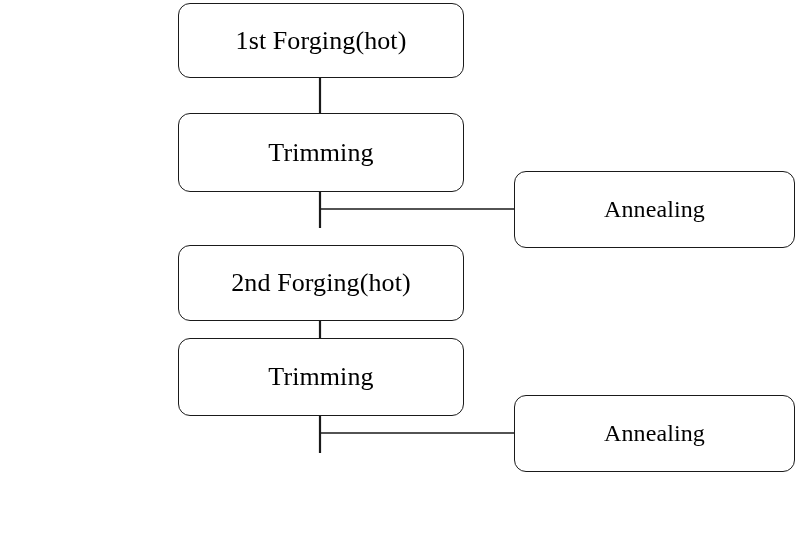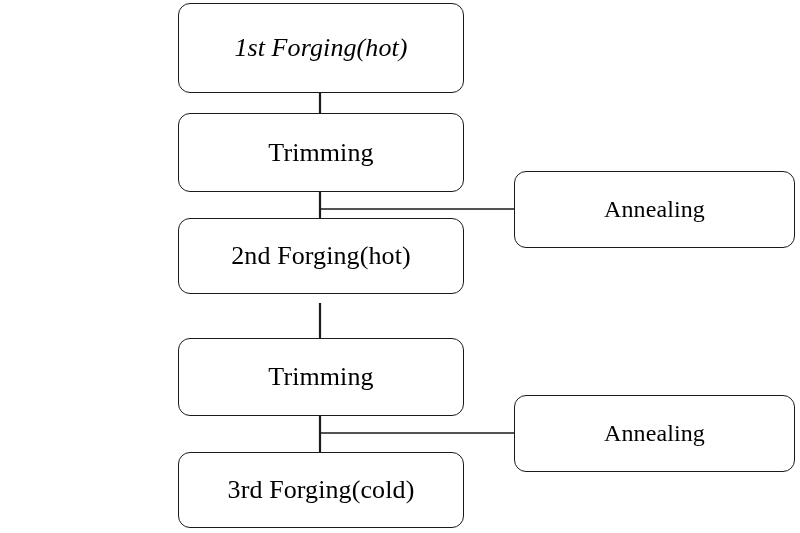--- a/index.html
+++ b/index.html
@@ -50,23 +50,23 @@
     text-align: center;
     white-space: nowrap;
     letter-spacing: 0.1px;
     line-height: 1.05;
   }
 
   
   .main-box { left: 178px; width: 286px; }
   .main-box .box-label { font-size: 26px; }
 
-  #box-forging-1   { top: 3px;   height: 90px; font-style: italic; }
+  #box-forging-1   { top: 3px;   height: 75px; }
   #box-trimming-1  { top: 113px; height: 79px; }
-  #box-forging-2   { top: 218px; height: 76px; }
+  #box-forging-2   { top: 245px; height: 76px; }
   #box-trimming-2  { top: 338px; height: 78px; }
   #box-forging-3   { top: 452px; height: 76px; }
 
   
   .side-box { left: 514px; width: 281px; }
   .side-box .box-label { font-size: 24px; }
 
   #box-annealing-1 { top: 171px; height: 77px; }
   #box-annealing-2 { top: 395px; height: 77px; }
 </style>
@@ -99,23 +99,20 @@
   </div>
 
   <div class="flow-box main-box" id="box-forging-2">
     <span class="box-label">2nd Forging(hot)</span>
   </div>
 
   <div class="flow-box main-box" id="box-trimming-2">
     <span class="box-label">Trimming</span>
   </div>
 
-  <div class="flow-box main-box" id="box-forging-3">
-    <span class="box-label">3rd Forging(cold)</span>
-  </div>
 
   <div class="flow-box side-box" id="box-annealing-1">
     <span class="box-label">Annealing</span>
   </div>
 
   <div class="flow-box side-box" id="box-annealing-2">
     <span class="box-label">Annealing</span>
   </div>
 
 </div>

